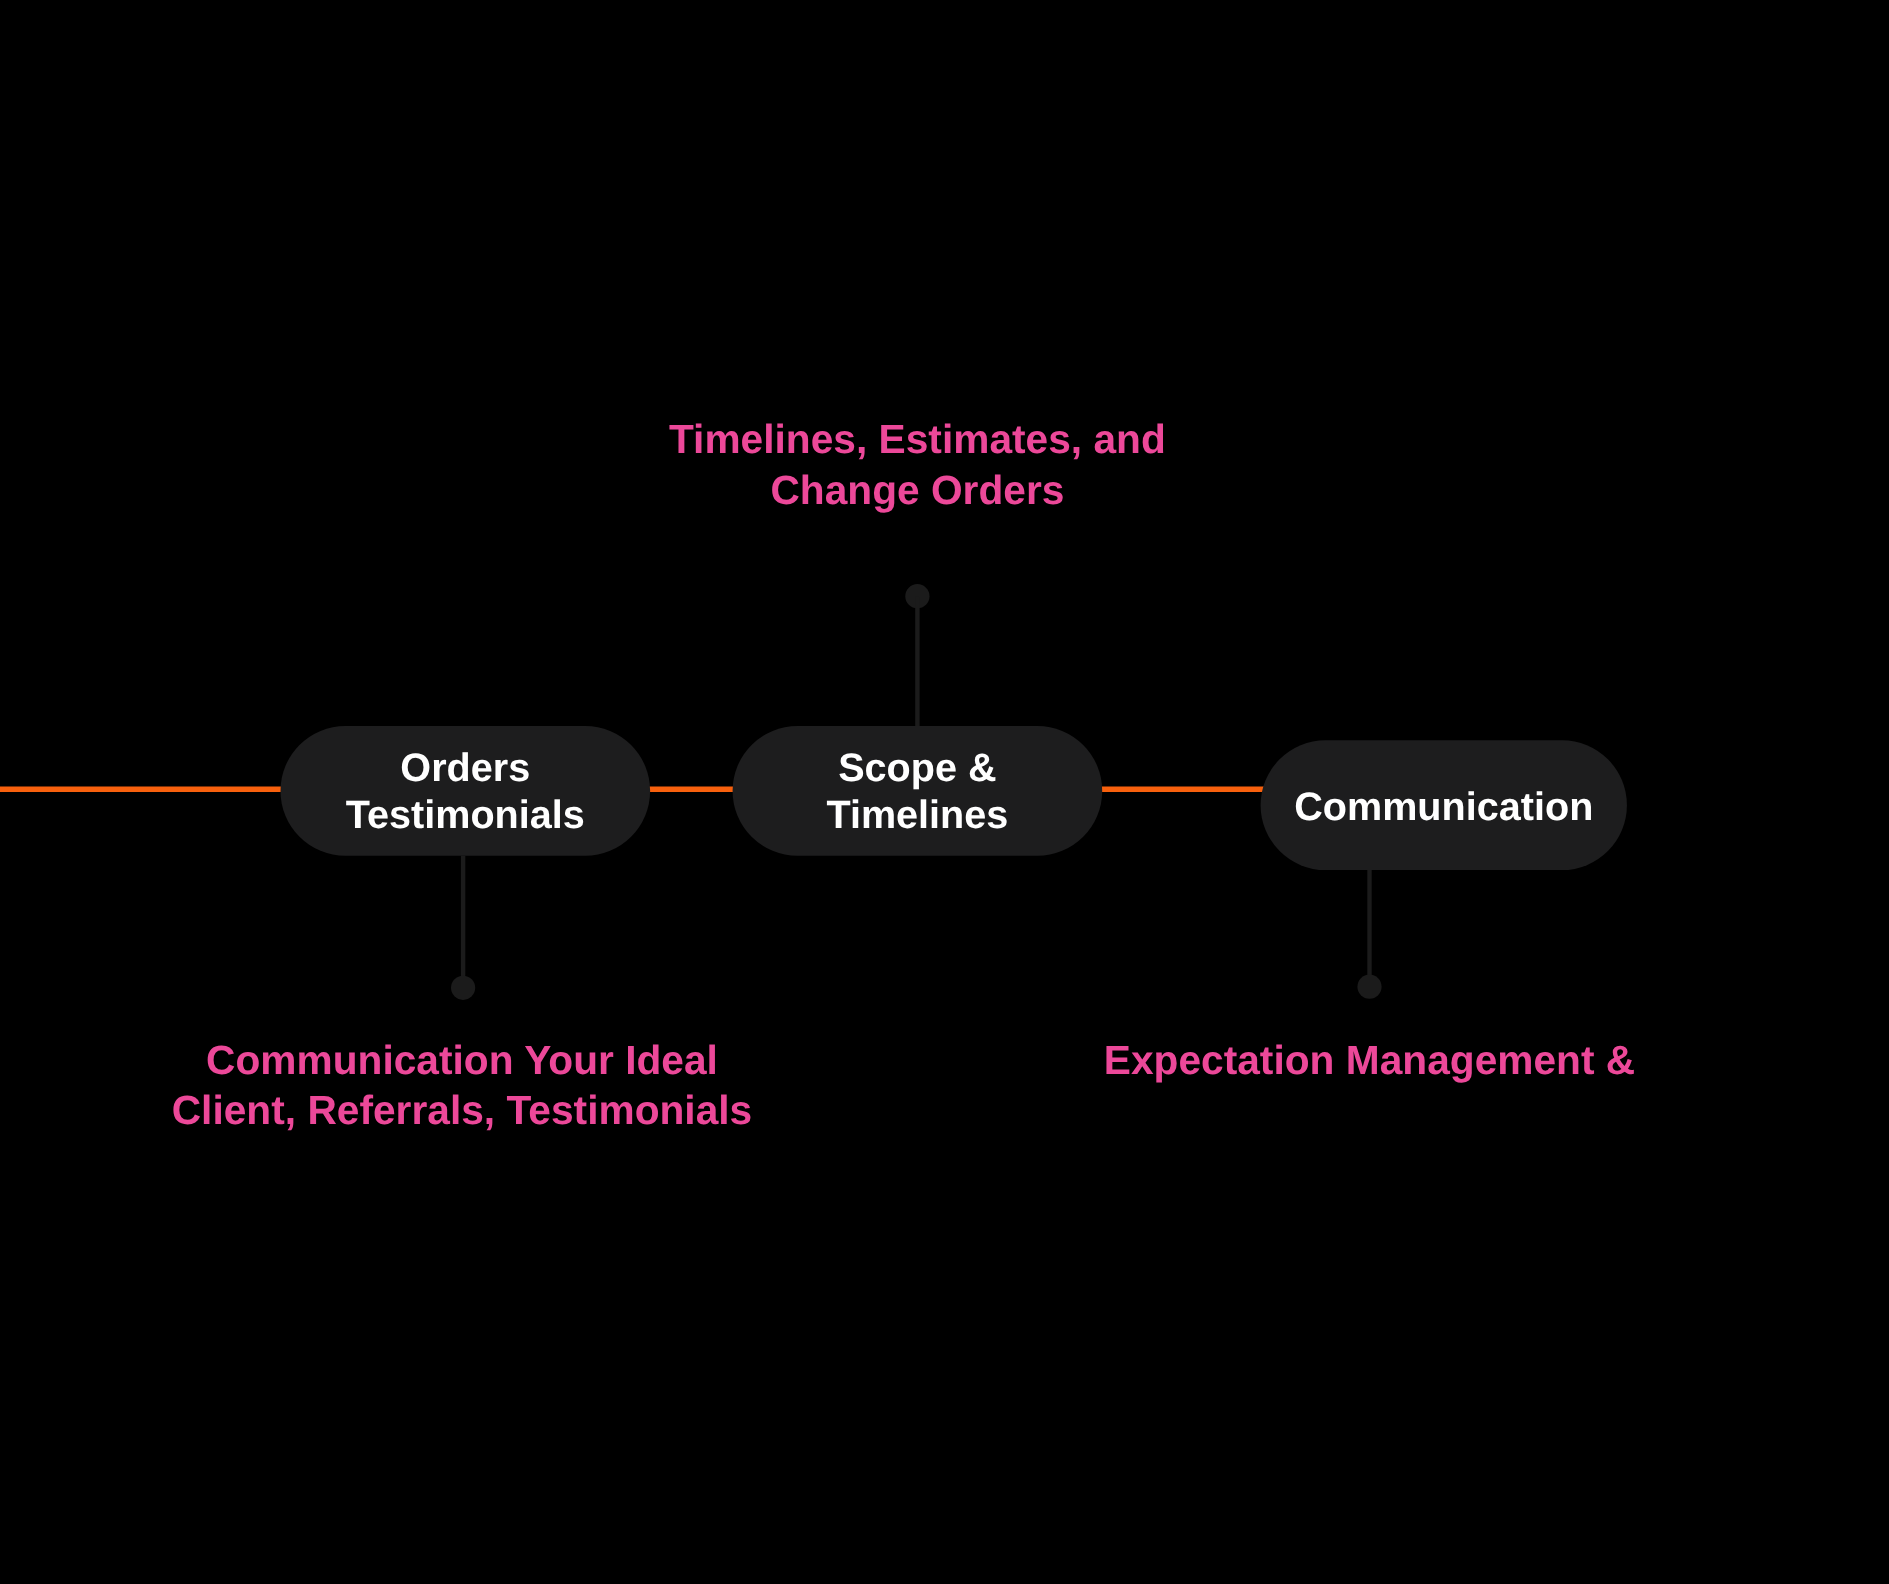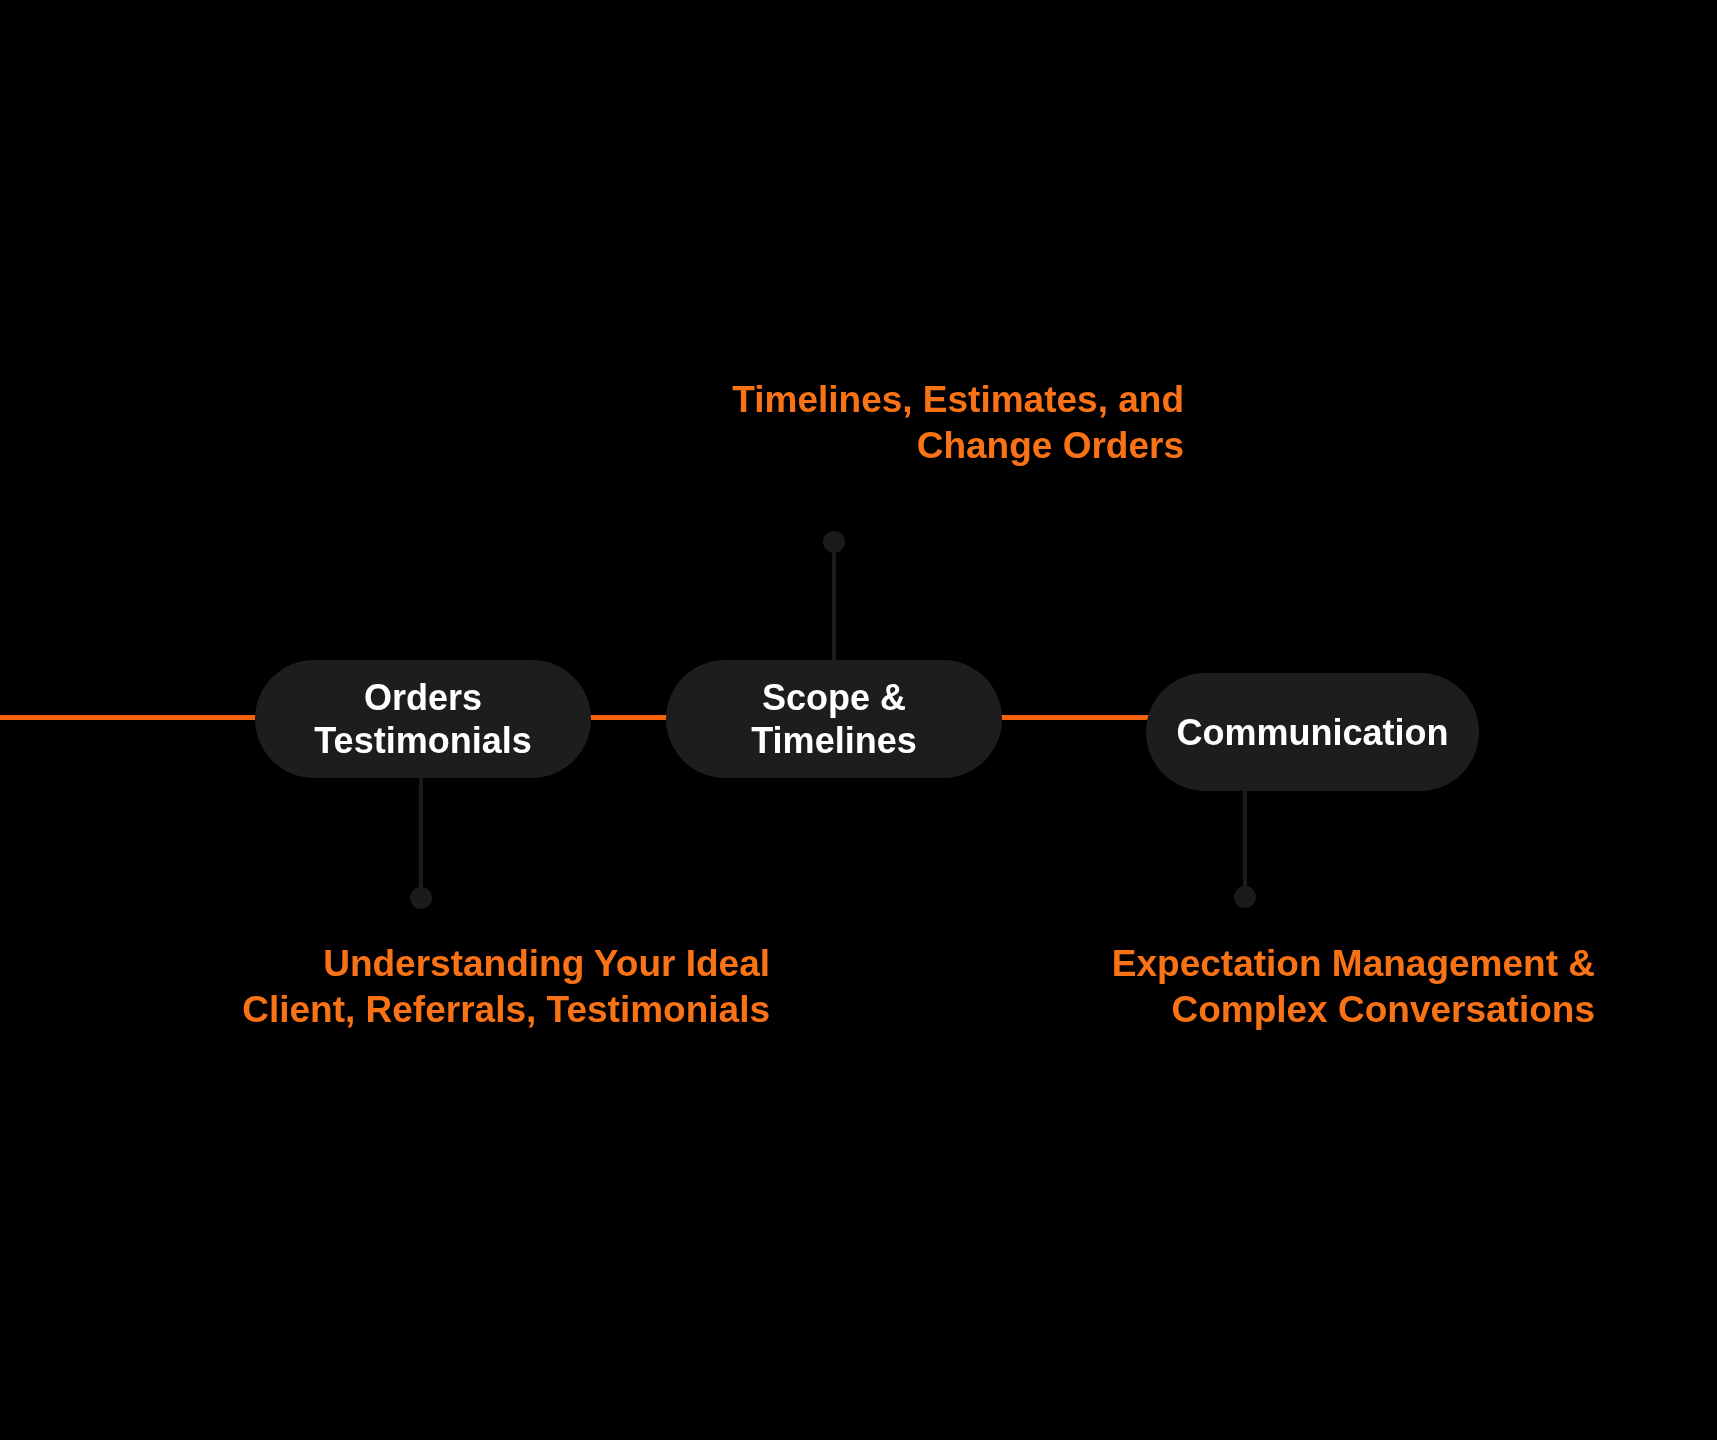--- a/index.html
+++ b/index.html
@@ -62,25 +62,25 @@
     border-radius: 50%;
     background: #1B1B1B;
     z-index: 2;
   }
   .dot-top    { left: 823px;  top: 531px; }
   .dot-bleft  { left: 410px;  top: 887px; }
   .dot-bright { left: 1234px; top: 886px; }
   .caption {
     position: absolute;
     width: 700px;
-    color: #f97316;
+    color: #ec4899;
     font-size: 37px;
     font-weight: bold;
     line-height: 46px;
-    text-align: right;
+    text-align: center;
   }
   .caption-top    { left: 484px; top: 377px; }
   .caption-bleft  { left: 70px;  top: 941px; }
   .caption-bright { left: 895px; top: 941px; }
 </style>
 </head>
 <body>
 
 <div class="canvas">
 
@@ -115,22 +115,21 @@
   </div>
 
   <div class="node node-3">
     <div class="node-label">
       <div>Communication</div>
       <div></div>
     </div>
   </div>
 
   <div class="caption caption-bleft">
-    <div>Understanding Your Ideal</div>
+    <div>Communication Your Ideal</div>
     <div>Client, Referrals, Testimonials</div>
   </div>
 
   <div class="caption caption-bright">
     <div>Expectation Management &amp;</div>
-    <div>Complex Conversations</div>
   </div>
 
 </div>
 
 </body></html>

